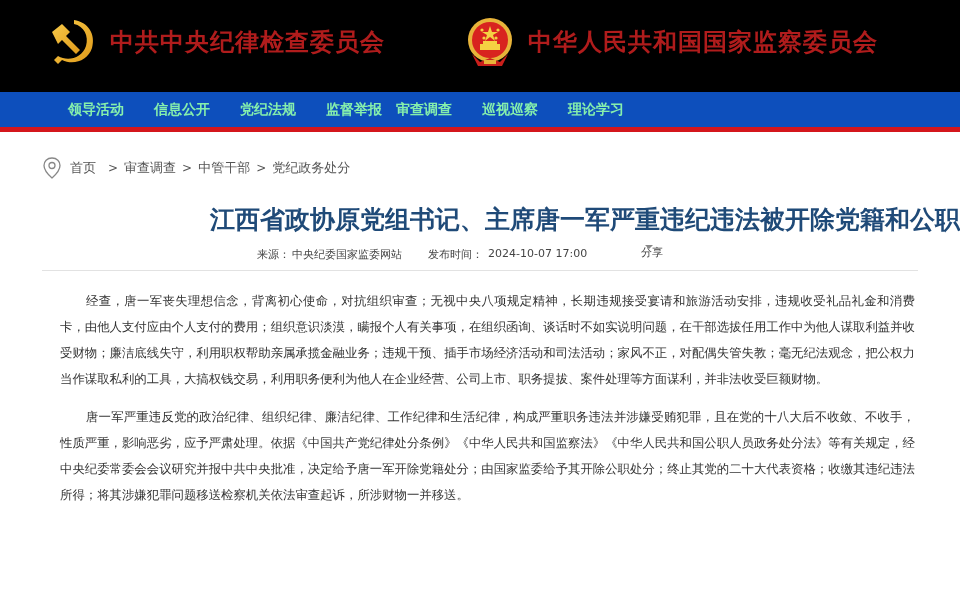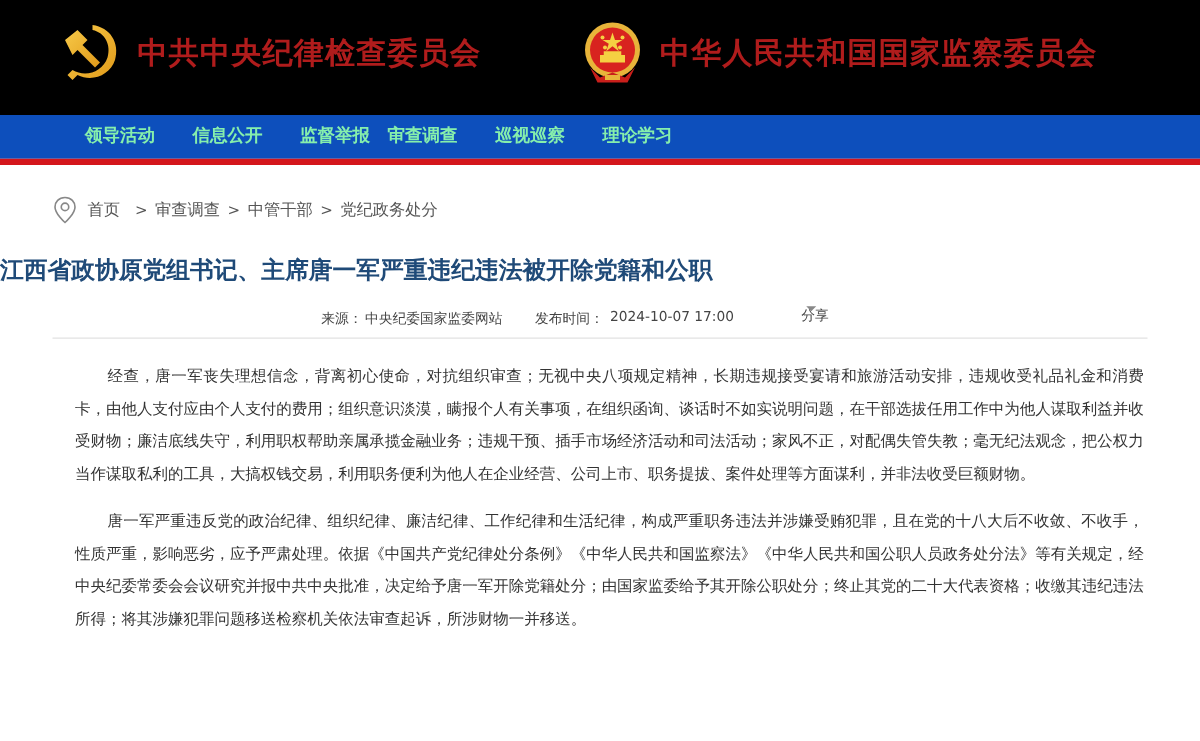--- a/index.html
+++ b/index.html
@@ -24,22 +24,22 @@
       font-family: "DejaVu Serif", "Liberation Serif", serif; font-weight: bold;
       color: #86efac; font-size: 14px; line-height: 35px; white-space: nowrap; cursor: pointer;
     }
 
     .breadcrumb { position: absolute; left: 42px; top: 156px; height: 24px; display: flex; align-items: center; font-size: 13px; color: #555; }
     .breadcrumb .pin { width: 20px; height: 24px; margin-right: 8px; }
     .crumb { cursor: pointer; color: #555; }
     .crumb-sep { margin: 0 6px; color: #555; font-size: 12px; }
 
     .title {
-      position: absolute; left: 0; top: 203px; width: 960px; text-align: left;
-      font-size: 19px; font-weight: bold; color: #1f4a78; white-space: nowrap;
+      position: absolute; left: 0; top: 203px; width: 960px; text-align: right;
+      font-size: 25px; font-weight: bold; color: #1f4a78; white-space: nowrap;
     }
     .meta { position: absolute; left: 0; top: 247px; width: 960px; height: 18px; font-size: 11px; color: #444; }
     .meta span { position: absolute; white-space: nowrap; }
     .share { cursor: pointer; }
     .caret { display: inline-block; width: 0; height: 0; border-left: 4px solid transparent; border-right: 4px solid transparent; border-top: 4px solid #888; margin-left: 4px; vertical-align: middle; }
 
     .divider { position: absolute; left: 42px; top: 270px; width: 876px; height: 1px; background: #e2e2e2; }
 
     .article { position: absolute; left: 60px; top: 288px; width: 855px; font-size: 12.4px; color: #333; line-height: 26px; }
     .article p { text-indent: 26px; margin-bottom: 12px; text-align: justify; }
@@ -82,20 +82,21 @@
       </svg>
     </div>
     <span class="brand-text">中华人民共和国国家监察委员会</span>
   </div>
 </div>
 
 <div class="nav">
   <div class="nav-items">
     <span class="nav-item" style="margin-right:30px">领导活动</span>
     <span class="nav-item" style="margin-right:30px">信息公开</span>
+    <span class="nav-item" style="margin-right:30px">党纪法规</span>
     <span class="nav-item" style="margin-right:14px">监督举报</span>
     <span class="nav-item" style="margin-right:30px">审查调查</span>
     <span class="nav-item" style="margin-right:30px">巡视巡察</span>
     <span class="nav-item" style="margin-right:30px">理论学习</span>
   </div>
 </div>
 <div class="nav-red"></div>
 
 <div class="breadcrumb">
   <svg class="pin" viewBox="0 0 20 24">

